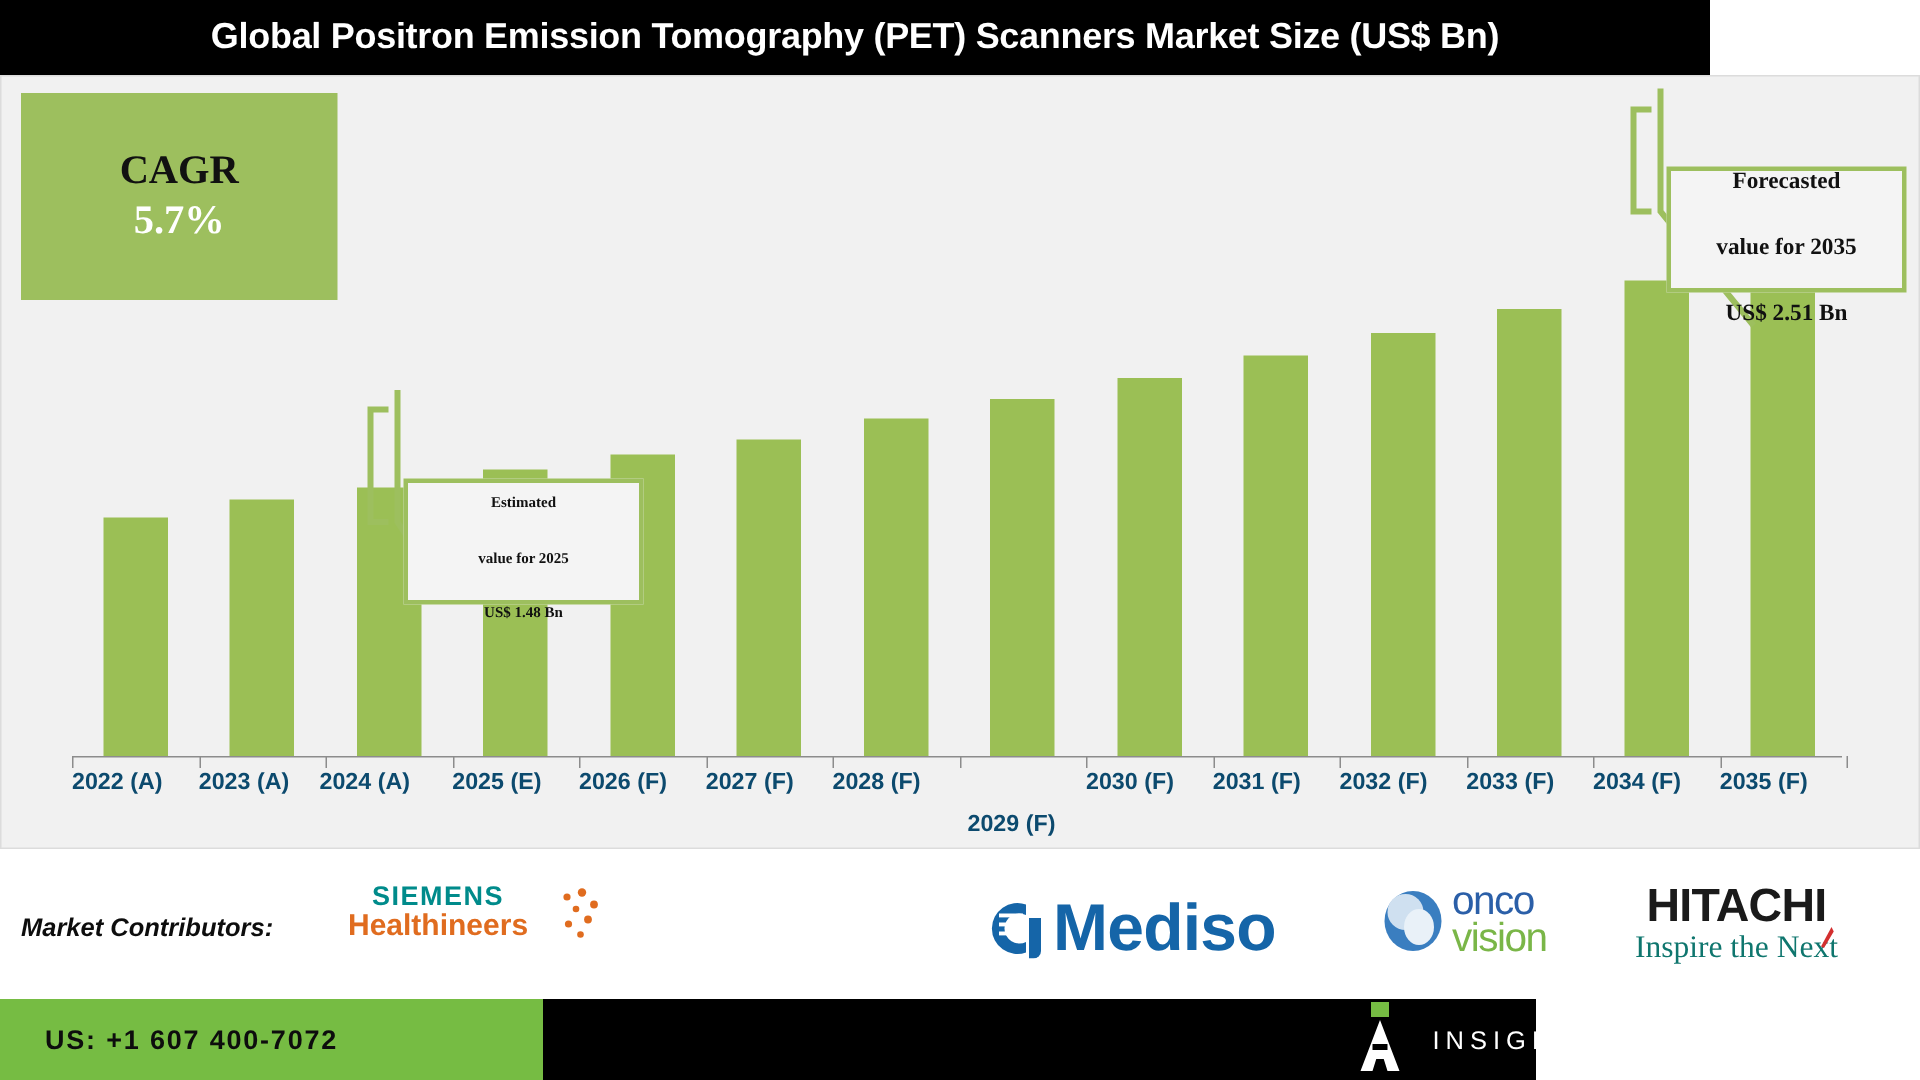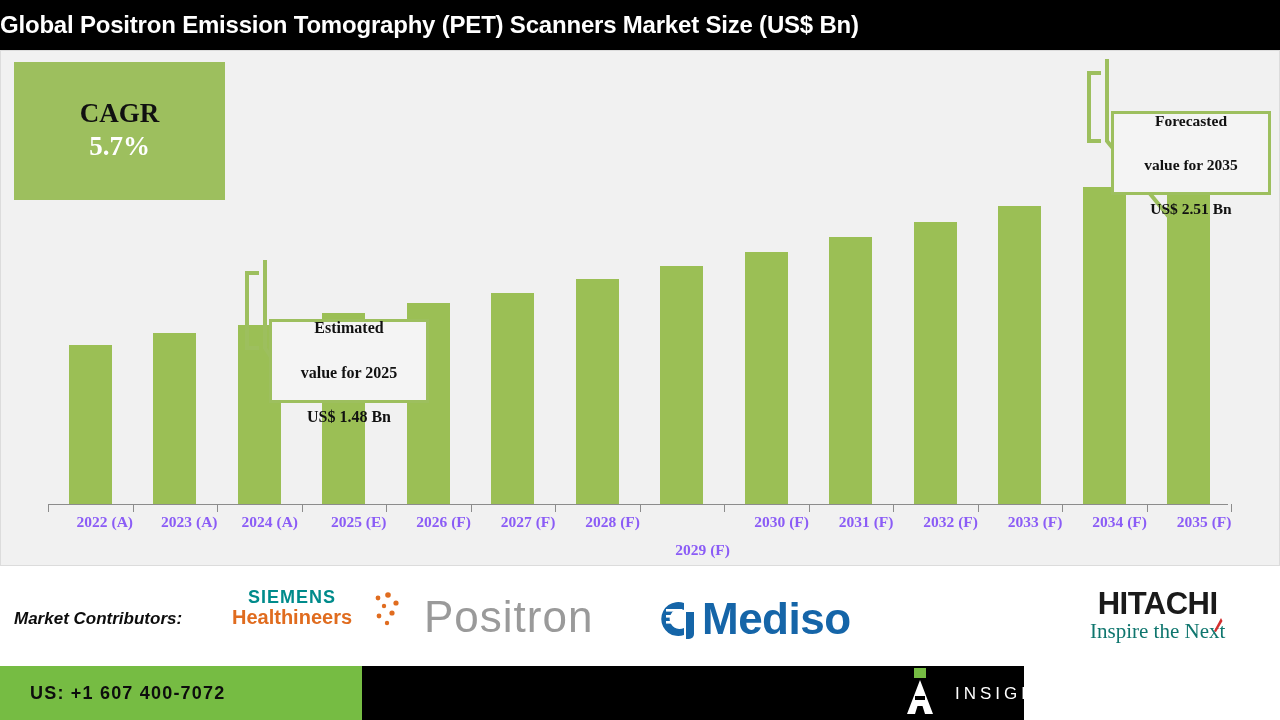--- a/index.html
+++ b/index.html
@@ -6,22 +6,22 @@
   html,body { width:1280px; height:720px; }
   body {
     font-family: "Liberation Sans", sans-serif;
     background:#ffffff;
     overflow:hidden;
     position:relative;
   }
 
   
   .title-bar{
-    position:absolute; left:0; top:0; width:1280px; height:50px;
-    background:#000000; display:flex; align-items:center; 
+    position:absolute; left:0; top:0; width:1140px; height:50px;
+    background:#000000; display:flex; align-items:center; justify-content:center;
   }
   .title-bar .title-text{
     color:#ffffff; font-size:24px; font-weight:bold;
     font-family:"Liberation Sans", sans-serif; letter-spacing:-0.2px;
   }
 
   
   .chart-panel{
     position:absolute; left:0; top:50px; width:1280px; height:516px;
     background:#f1f1f1; border:1px solid #dcdcdc;
@@ -46,34 +46,34 @@
     position:absolute; left:47px; top:453px; width:1180px; height:1px;
     background:#8c8c8c;
   }
   .tick{
     position:absolute; top:453px; width:1px; height:8px; background:#8c8c8c;
   }
   .bar{
     position:absolute; bottom:63px; width:43px; background:#9bbf55;
   }
   .xlabel{
-    position:absolute; top:462px; width:85px; text-align:right;
-    font-size:15.5px; font-weight:bold; color:#8b5cf6;
-    font-family:Liberation Serif, serif;
+    position:absolute; top:462px; width:85px; text-align:left;
+    font-size:15.5px; font-weight:bold; color:#0c4a6e;
+    font-family:Liberation Sans, sans-serif;
   }
 
   
   .callout-box{
     position:absolute; background:#f4f4f4; border:3px solid #9dbf5e;
     display:flex; flex-direction:column; align-items:center; justify-content:center;
     font-family:"Liberation Serif", serif; font-weight:bold;
     color:#111; line-height:1.28;
   }
   .callout-box div{ white-space:nowrap;margin-top:24px; }
-  .callout-2025{ left:268px; top:268px; width:160px; height:84px; font-size:16px;justify-content:center; }
+  .callout-2025{ left:268px; top:268px; width:160px; height:84px; font-size:10px;justify-content:center; }
   .callout-2035{ left:1110px; top:60px; width:160px; height:84px; font-size:15.5px; }
   .callout-svg{ position:absolute; left:0; top:0; width:1280px; height:516px; pointer-events:none; }
 
   
   .logo-strip{
     position:absolute; left:0; top:566px; width:1280px; height:100px;
     background:#ffffff;
   }
   .mc-label{
     position:absolute; left:14px; top:43px;
@@ -233,33 +233,43 @@
       <circle cx="8" cy="6" r="2.4" fill="#e06c1f"></circle>
       <circle cx="18" cy="3" r="2.8" fill="#e06c1f"></circle>
       <circle cx="26" cy="11" r="2.6" fill="#e06c1f"></circle>
       <circle cx="14" cy="14" r="2.2" fill="#e06c1f"></circle>
       <circle cx="22" cy="21" r="2.6" fill="#e06c1f"></circle>
       <circle cx="9" cy="24" r="2.4" fill="#e06c1f"></circle>
       <circle cx="17" cy="31" r="2.2" fill="#e06c1f"></circle>
     </svg>
   </div>
 
-  <div class="logo positron">Positron</div>
 
   <div class="logo mediso">
     <svg class="mediso-mark" viewBox="0 0 38 40">
       <path d="M26 4 A17 17 0 1 0 26 36 L26 29 A10 10 0 1 1 26 11 Z" fill="#1565a8"></path>
       <path d="M28 13 h8 v22 a5 5 0 0 1 -5 5 h-3 z" fill="#1565a8"></path>
       <rect x="8" y="10" width="16" height="2.6" fill="#ffffff"></rect>
       <rect x="8" y="16" width="16" height="2.6" fill="#ffffff"></rect>
       <rect x="8" y="22" width="16" height="2.6" fill="#ffffff"></rect>
     </svg>
     <span class="mediso-text">Mediso</span>
   </div>
 
+  <div class="logo oncovision">
+    <svg class="ov-sphere" viewBox="0 0 44 46">
+      <ellipse cx="22" cy="24" rx="19" ry="20" fill="#3a7ec0"></ellipse>
+      <ellipse cx="17" cy="18" rx="12" ry="12" fill="#cfe0f0"></ellipse>
+      <ellipse cx="26" cy="28" rx="10" ry="12" fill="#e9f1f8"></ellipse>
+    </svg>
+    <span class="ov-text">
+      <span class="ov-onco">onco</span>
+      <span class="ov-vision">vision</span>
+    </span>
+  </div>
 
   <div class="logo hitachi">
     <div class="h-top">HITACHI</div>
     <div class="h-bot">Inspire the Next</div>
     <svg class="h-accent" viewBox="0 0 10 14">
       <path d="M1 13 L8 0 L9.5 3 L3 14 Z" fill="#d32f2f"></path>
     </svg>
   </div>
 
 </div>

